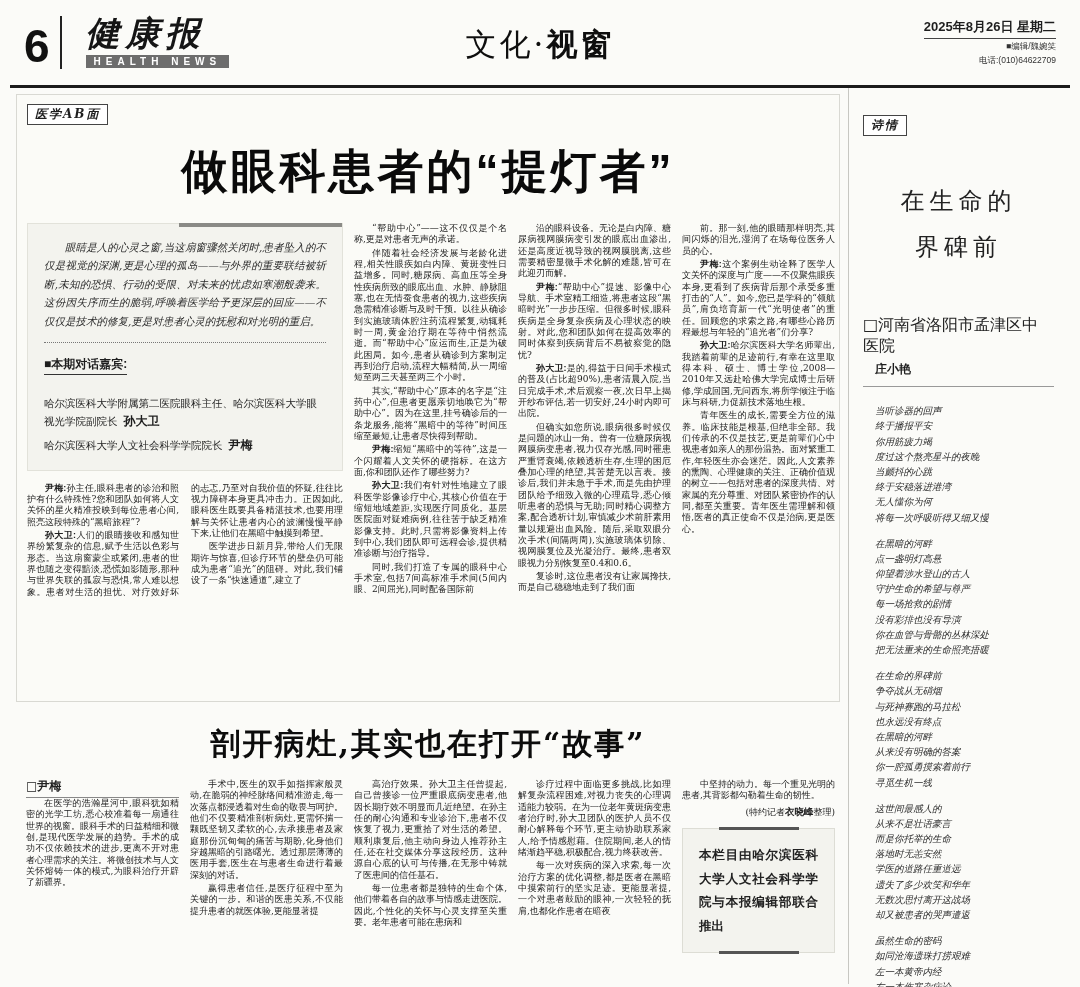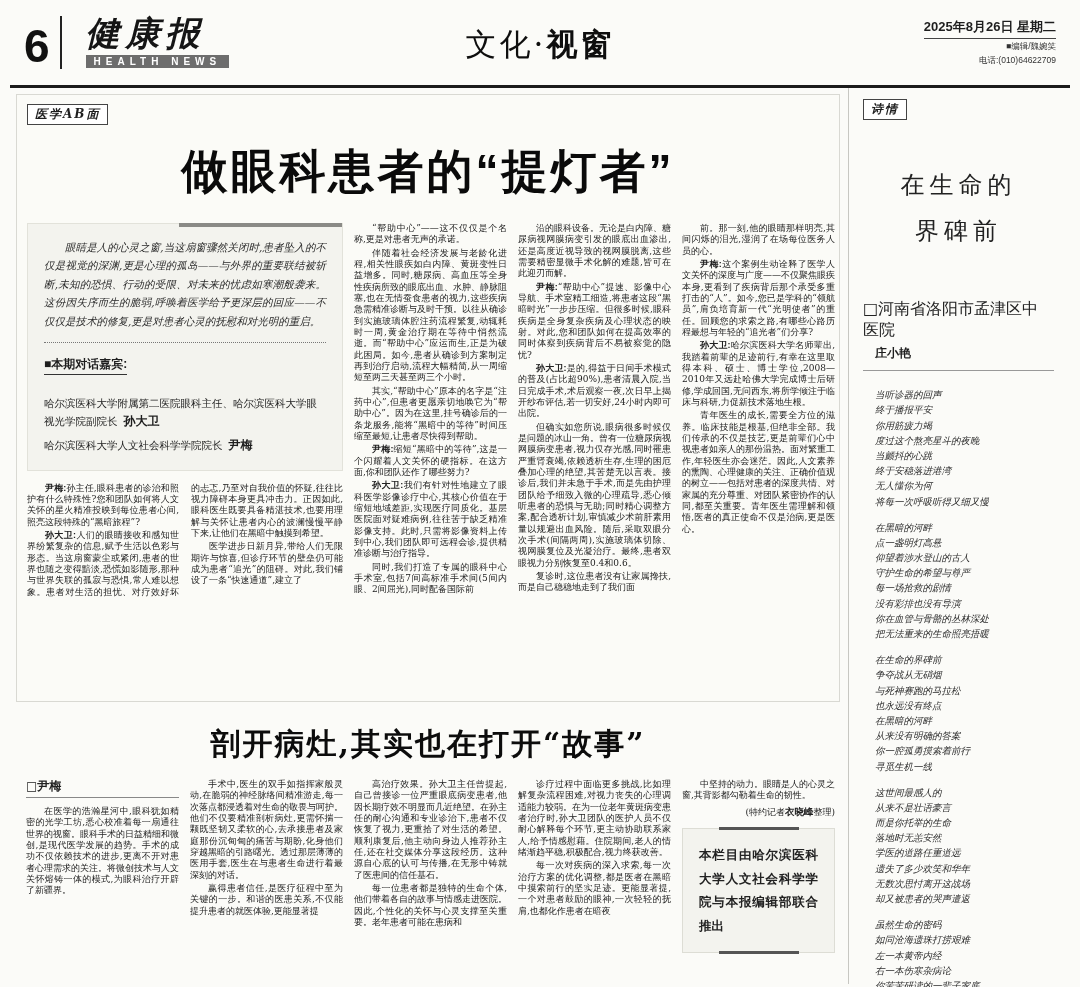--- a/index.html
+++ b/index.html
@@ -21,21 +21,21 @@
   .section-title { position:absolute; left:50%; top:24px; transform:translateX(-50%); white-space:nowrap;
                    font-size:31px; letter-spacing:3px; color:#0e0e0e; }
   .section-title .emph { font-weight:900; }
   .dateblock { margin-left:auto; text-align:right; font-family:"Liberation Sans",sans-serif; }
   .date { font-size:13px; font-weight:bold; border-bottom:1px solid #444; padding-bottom:2px; }
   .editor,.phone { font-size:8.5px; color:#333; margin-top:2px; }
 
   
   .content { display:flex; height:896px; }
   .main { width:838px; padding:6px 8px 0 6px; }
-  .sidebar { width:212px; border-left:1px solid #c7c7c2; padding:10px 6px 0 14px; }
+  .sidebar { width:212px; border-left:1px solid #c7c7c2; padding:26px 6px 0 14px; }
 
   
   .article1 { border:1px solid #d9d9d3; background:#fbfbf7; padding:8px 10px 6px; position:relative; }
   .tagbox { display:inline-block; border:1px solid #444; padding:1px 7px; font-size:12px; font-style:italic; font-weight:bold; letter-spacing:2px; background:#fff; }
   .headline1 { text-align:center; font-family:"Liberation Sans",sans-serif; font-weight:900;
                font-size:46px; letter-spacing:3px; color:#0a0a0a; margin:16px 0 20px; }
   .cols1 { display:flex; gap:11px; }
   .leftgroup { width:316px; flex:none; }
   .introbox { background:#f3f3ee; border:1px solid #e2e2da; padding:14px 16px 10px; position:relative; }
   .introbox::before { content:""; position:absolute; top:-1px; right:0; width:52%; height:4px; background:#8a8a86; }
@@ -46,21 +46,21 @@
   .guest b { font-size:12px; margin-left:6px; }
   .twocol { margin-top:12px; columns:2; column-gap:12px; height:196px; overflow:hidden; }
   .newscol { width:153px; flex:none; height:472px; overflow:hidden; }
   .bodytext, .twocol { font-size:9px; line-height:1.26; text-align:justify; color:#222; }
   .bodytext p, .twocol p { text-indent:2em; margin-bottom:2px; }
   .bodytext p b, .twocol p b { font-family:"Liberation Sans",sans-serif; font-size:9px; }
 
   
   .article2 { margin-top:10px; padding:4px 10px 0; }
   .headline2 { text-align:center; font-weight:900; font-size:30px; letter-spacing:2px; color:#0c0c0c; margin:8px 0 14px; }
-  .byline { width:153px; font-size:12px; font-weight:bold; border-bottom:1px solid #888; padding-bottom:3px; margin-bottom:8px; }
+  .byline { width:153px; font-size:12px; font-weight:bold; border-bottom:1px solid #888; padding-bottom:3px; margin-bottom:0; }
   .cols2 { display:flex; gap:11px; }
   .col2x { width:153px; flex:none; height:180px; overflow:hidden; }
   .credit { text-align:right; font-size:9px; margin-top:4px; }
   .credit b { font-size:9.5px; }
   .noticebox { margin-top:10px; background:#f3f3ee; border:1px solid #ddddd5; padding:14px 16px; position:relative; text-align:center; }
   .noticebox::before,.noticebox::after { content:""; position:absolute; left:50%; transform:translateX(-50%); width:80px; height:3px; background:#555; }
   .noticebox::before { top:-2px; } .noticebox::after { bottom:-2px; }
   .notice-text { font-weight:bold; font-size:12.5px; line-height:1.9; text-align:justify; }
 
   
@@ -153,21 +153,21 @@
           <div class="col2x bodytext">
               <p>高治疗效果。孙大卫主任曾提起,自己曾接诊一位严重眼底病变患者,他因长期疗效不明显而几近绝望。在孙主任的耐心沟通和专业诊治下,患者不仅恢复了视力,更重拾了对生活的希望。顺利康复后,他主动向身边人推荐孙主任,还在社交媒体分享这段经历。这种源自心底的认可与传播,在无形中铸就了医患间的信任基石。</p>
               <p>每一位患者都是独特的生命个体,他们带着各自的故事与情感走进医院。因此,个性化的关怀与心灵支撑至关重要。老年患者可能在患病和</p>
             </div>
           <div class="col2x bodytext">
               <p>诊疗过程中面临更多挑战,比如理解复杂流程困难,对视力丧失的心理调适能力较弱。在为一位老年黄斑病变患者治疗时,孙大卫团队的医护人员不仅耐心解释每个环节,更主动协助联系家人,给予情感慰藉。住院期间,老人的情绪渐趋平稳,积极配合,视力终获改善。</p>
               <p>每一次对疾病的深入求索,每一次治疗方案的优化调整,都是医者在黑暗中摸索前行的坚实足迹。更能显著提,一个对患者鼓励的眼神,一次轻轻的抚肩,也都化作患者在暗夜</p>
             </div>
           <div class="col2x bodytext">
             <div>
-                <p>中坚持的动力。眼睛是人的心灵之窗,其背影都勾勒着生命的韧性。</p>
+                <p>中坚持的动力。每一个重见光明的患者,其背影都勾勒着生命的韧性。</p>
               </div>
             <div class="credit"><span>(特约记者</span><b>衣晓峰</b><span>整理)</span></div>
             <div class="noticebox">
               <div class="notice-text">本栏目由哈尔滨医科大学人文社会科学学院与本报编辑部联合推出</div>
             </div>
           </div>
         </div>
       </div>
     </div>
 

